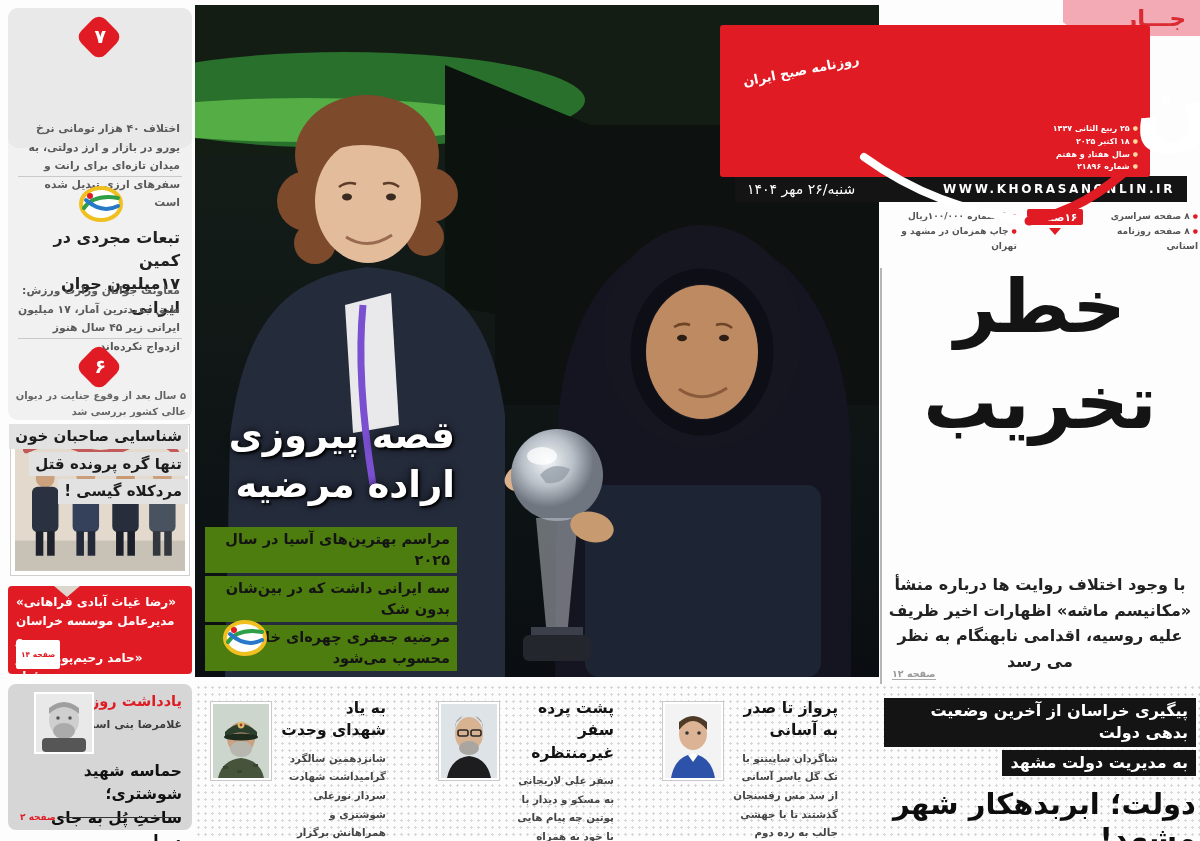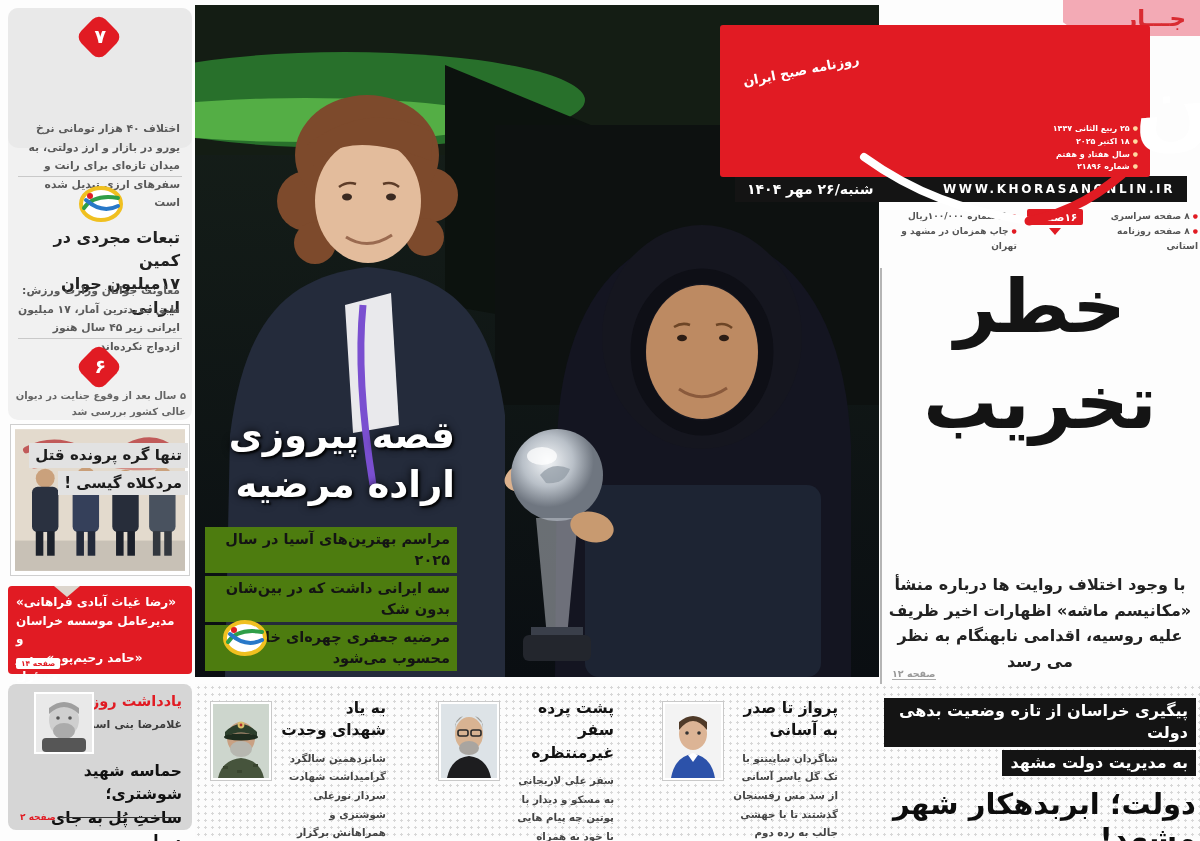--- a/index.html
+++ b/index.html
@@ -28,21 +28,21 @@
 
   .men-photo{left:10px;top:424px;width:180px;height:152px;background:#fff;border:1px solid #cfcfcf;padding:4px;box-sizing:border-box;}
   .men-photo svg{width:100%;height:100%;display:block;}
 
   .red-box{left:8px;top:586px;width:184px;height:88px;background:#e11b23;border-radius:4px;}
   .red-box .notch{position:absolute;left:46px;top:0;width:0;height:0;border-left:13px solid transparent;
     border-right:13px solid transparent;border-top:11px solid #ddd6cd;}
   .red-box .txt{position:absolute;right:10px;left:8px;top:7px;text-align:left;color:#fff;
     font-weight:bold;font-size:12px;line-height:1.55;}
   .red-box .pg{position:absolute;left:8px;bottom:5px;background:#fff;color:#e11b23;
-    font-size:7.5px;font-weight:bold;padding:1px 5px;border-radius:2px;}
+    font-size:7.5px;font-weight:bold;padding:10px 5px;border-radius:2px;}
 
   .note-box{left:8px;top:684px;width:184px;height:146px;background:#d6d6d6;border-radius:8px;}
   .note-label{position:absolute;right:10px;top:9px;color:#e11b23;font-weight:bold;font-size:14.5px;}
   .note-author{position:absolute;right:10px;top:34px;color:#3c3c3c;font-size:11px;font-weight:bold;}
   .note-photo{position:absolute;left:26px;top:8px;width:60px;height:62px;background:#fff;padding:2px;box-sizing:border-box;}
   .note-photo svg{width:100%;height:100%;display:block;}
   .note-title{position:absolute;right:10px;left:10px;top:76px;text-align:right;font-weight:bold;
     font-size:15.5px;line-height:1.5;color:#111;}
   .note-foot{position:absolute;left:12px;right:14px;bottom:8px;display:flex;align-items:center;gap:6px;}
   .note-foot .rule{flex:1;border-top:1.5px solid #333;}
@@ -67,21 +67,21 @@
   .masthead{left:720px;top:25px;width:430px;height:152px;background:#e11b23;z-index:32;border-radius:3px;}
   .masthead .tagline{position:absolute;left:22px;top:38px;color:#fff;font-size:13px;font-weight:bold;
     transform:rotate(-11deg);white-space:nowrap;}
   .masthead svg.callig{position:absolute;left:84px;top:0;width:346px;height:200px;overflow:visible;}
   .masthead .bullets{position:absolute;right:12px;top:98px;width:130px;text-align:right;}
   .masthead .bullets div{color:#fff;font-size:8px;font-weight:bold;line-height:1.6;}
   .masthead .bullets div::before{content:"●";color:#ffd9a0;font-size:6px;margin-left:3px;vertical-align:1px;}
   .date-bar{left:735px;top:176px;width:452px;height:26px;background:#141414;z-index:31;
     display:flex;align-items:center;justify-content:space-between;padding:0 12px;box-sizing:border-box;}
   .date-bar .url{direction:ltr;color:#fff;font-size:12px;font-weight:bold;letter-spacing:2.6px;}
-  .date-bar .fadate{color:#fff;font-size:14px;font-weight:bold;}
+  .date-bar .fadate{color:#fff;font-size:14px;font-weight:normal;}
 
   .info-row{left:886px;top:209px;width:312px;display:flex;flex-direction:row;gap:10px;align-items:flex-start;}
   .info-row .mini{text-align:right;}
   .info-row .mini div{font-size:9px;color:#555;font-weight:bold;line-height:1.65;}
   .info-row .mini div::before{content:"●";color:#e11b23;font-size:6px;margin-left:3px;vertical-align:1px;}
   .pages-badge-wrap{display:flex;flex-direction:column;align-items:center;}
   .pages-badge{background:#e11b23;color:#fff;font-size:10.5px;font-weight:bold;padding:2px 6px;border-radius:2px;}
   .pages-badge-wrap .tri{width:0;height:0;border-left:6px solid transparent;border-right:6px solid transparent;
     border-top:7px solid #e11b23;margin-top:3px;}
 
@@ -137,21 +137,21 @@
 
   <div class="diamond-badge" style="top:342px;">
       <span>۶</span>
     </div>
 </div>
 
 <div class="abs" style="left:8px;top:388px;width:184px;z-index:3;">
   <div style="position:relative;">
     <div class="side-kicker" style="position:static;padding:0 6px;">۵ سال بعد از وقوع جنایت در دیوان عالی کشور بررسی شد</div>
     <div class="title3-wrap" style="position:static;margin-top:4px;padding-right:4px;">
-      <br>
+      <span class="strip-line">شناسایی صاحبان خون</span><br>
       <span class="strip-line">تنها گره پرونده قتل</span><br>
       <span class="strip-line">مردکلاه گیسی !</span>
     </div>
   </div>
 </div>
 
 <div class="abs men-photo">
   <svg viewBox="0 0 180 150">
     <rect width="180" height="150" fill="#e3dacd"></rect>
     <rect y="118" width="180" height="32" fill="#c8c1b6"></rect>
@@ -345,21 +345,21 @@
   <div class="l">خطر</div>
   <div class="l">تخریب</div>
 </div>
 <div class="abs lead-sub">با وجود اختلاف روایت ها درباره منشأ «مکانیسم ماشه» اظهارات اخیر ظریف علیه روسیه، اقدامی نابهنگام به نظر می رسد</div>
 <div class="abs lead-pg">صفحه ۱۲</div>
 
 <div class="abs dots-bg"></div>
 
 <div class="abs mashhad">
   <div class="kick">
-    <span>پیگیری خراسان از تازه وضعیت بدهی دولت</span><br>
+    <span>پیگیری خراسان از آخرین وضعیت بدهی دولت</span><br>
     <span>به مدیریت دولت مشهد</span>
   </div>
   <div class="title">دولت؛ ابربدهکار شهر مشهد!</div>
 
 </div>
 
 <div class="abs b-item" style="left:662px;">
   <div class="ph">
     <svg viewBox="0 0 56 74">
       <rect width="56" height="74" fill="#f3f3f3"></rect>

